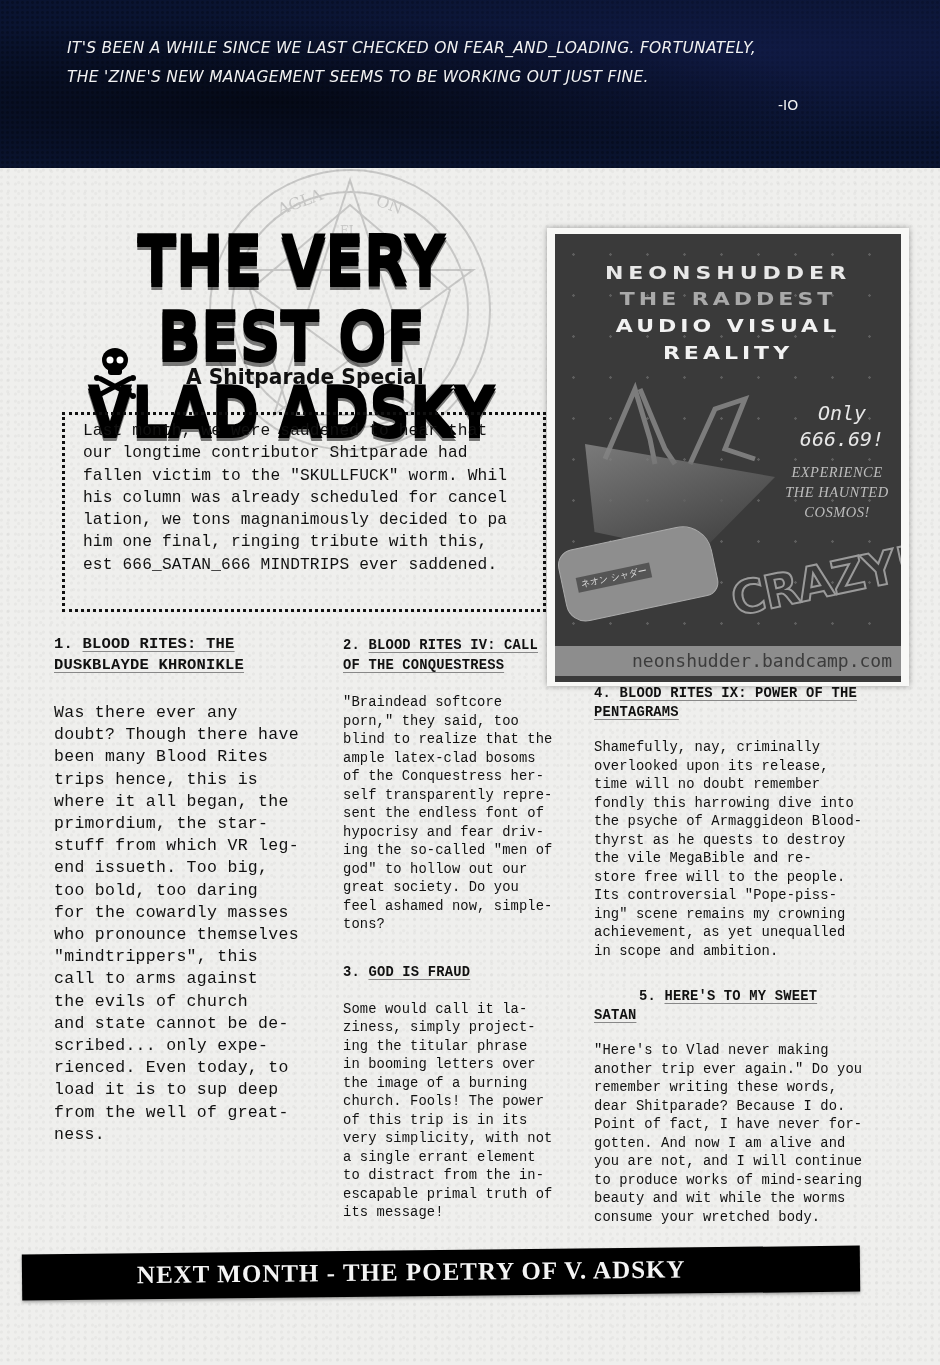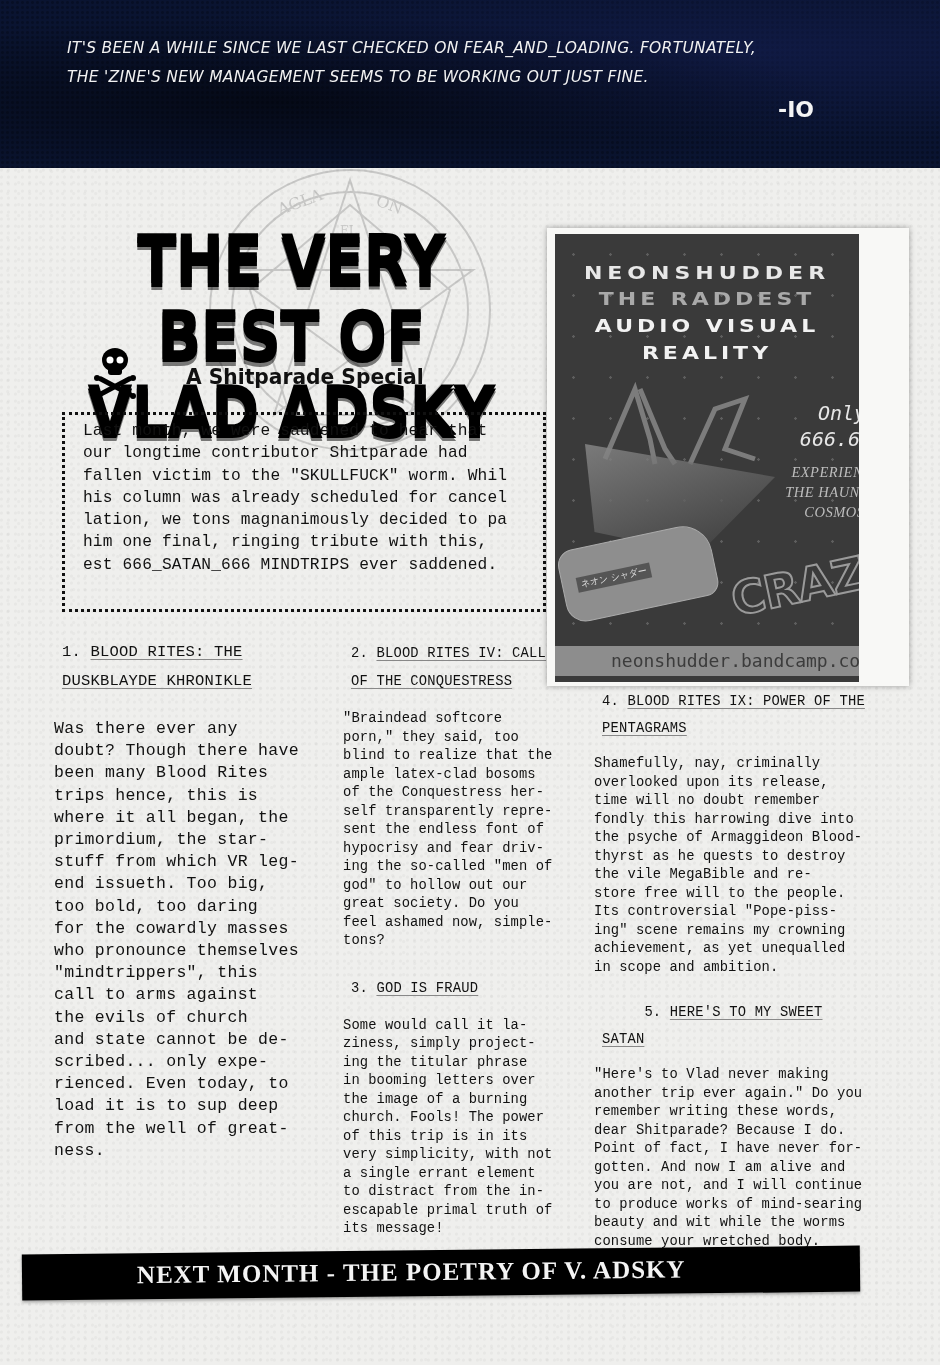--- a/index.html
+++ b/index.html
@@ -23,21 +23,21 @@
         radial-gradient(circle, rgba(0,0,0,0.25) 0 1px, transparent 2px);
       background-size: auto, auto, 5px 5px;
     }
     .banner .intro {
       position: absolute; left: 67px; top: 34px; width: 820px;
       font-family: "DejaVu Sans", sans-serif; font-size: 15.5px; letter-spacing: 0.3px;
       text-transform: uppercase; color: #f1f1f1; line-height: 29px; font-style: italic;
     }
     .banner .sig {
       position: absolute; left: 778px; top: 97px;
-      font-family: "DejaVu Sans", sans-serif; font-weight: bold; font-size: 22px; color: #f4f4f4;
+      font-family: "DejaVu Sans", sans-serif; font-weight: normal; font-size: 14px; color: #f4f4f4;
     }
     
     .sigil {
       position: absolute; left: 200px; top: 160px; width: 300px; height: 300px;
       opacity: 0.25;
     }
     
     .title {
       position: absolute; left: 56px; top: 222px; width: 470px;
       text-align: center;
@@ -63,21 +63,21 @@
     .intro-box p {
       margin: 0; font-size: 16.2px; line-height: 22.3px; white-space: pre;
       letter-spacing: 0.15px;
     }
     
     .poster-frame {
       position: absolute; left: 547px; top: 228px; width: 362px; height: 458px;
       background: #f8f8f6; box-shadow: 0 0 6px rgba(0,0,0,0.35);
     }
     .poster {
-      position: absolute; left: 8px; top: 6px; width: 304px; height: 448px;
+      position: absolute; left: 8px; top: 6px; width: 346px; height: 448px;
       background: #3a3a3a; overflow: hidden;
       background-image: radial-gradient(circle, rgba(255,255,255,0.18) 0 1px, transparent 1.5px);
       background-size: 37px 41px;
     }
     .poster .brand {
       position: absolute; top: 26px; left: 0; width: 100%; text-align: center;
       font-family: "DejaVu Sans", sans-serif; font-size: 22px; letter-spacing: 5px;
       color: #e8e8e8; font-weight: bold; transform: scaleY(0.8);
     }
     .poster .tag1 {
@@ -133,21 +133,21 @@
       position: absolute; left: 0; top: 412px; width: 100%; height: 30px;
       background: #8d8d8d;
     }
     .poster .url {
       position: absolute; left: 0; top: 416px; width: 100%; text-align: center;
       font-family: "DejaVu Sans Mono", monospace; font-size: 18px; color: #3c3c3c; padding-left: 34px;
     }
     
     .col { position: absolute; }
     .col h3 {
-      margin: 8px; font-weight: normal; font-size: 15.5px; line-height: 21px;
+      margin: 0; font-weight: bold; font-size: 15.5px; line-height: 21px;
       white-space: pre; letter-spacing: 0.2px;
     }
     .col h3 span.u { text-decoration: underline; text-decoration-color: #888; text-underline-offset: 3px; }
     .col p { margin: 0; white-space: pre; }
     .col1 { left: 54px; top: 634px; }
     .col1 p { font-size: 16.5px; line-height: 22.2px; margin-top: 26px; letter-spacing: 0.3px; }
     .col2 { left: 343px; top: 636px; }
     .col2 h3 { font-size: 13.8px; line-height: 20px; }
     .col2 p { font-size: 13.8px; line-height: 18.5px; margin-top: 18px; letter-spacing: 0.1px; }
     .col2 h3.second { margin-top: 28px; }

